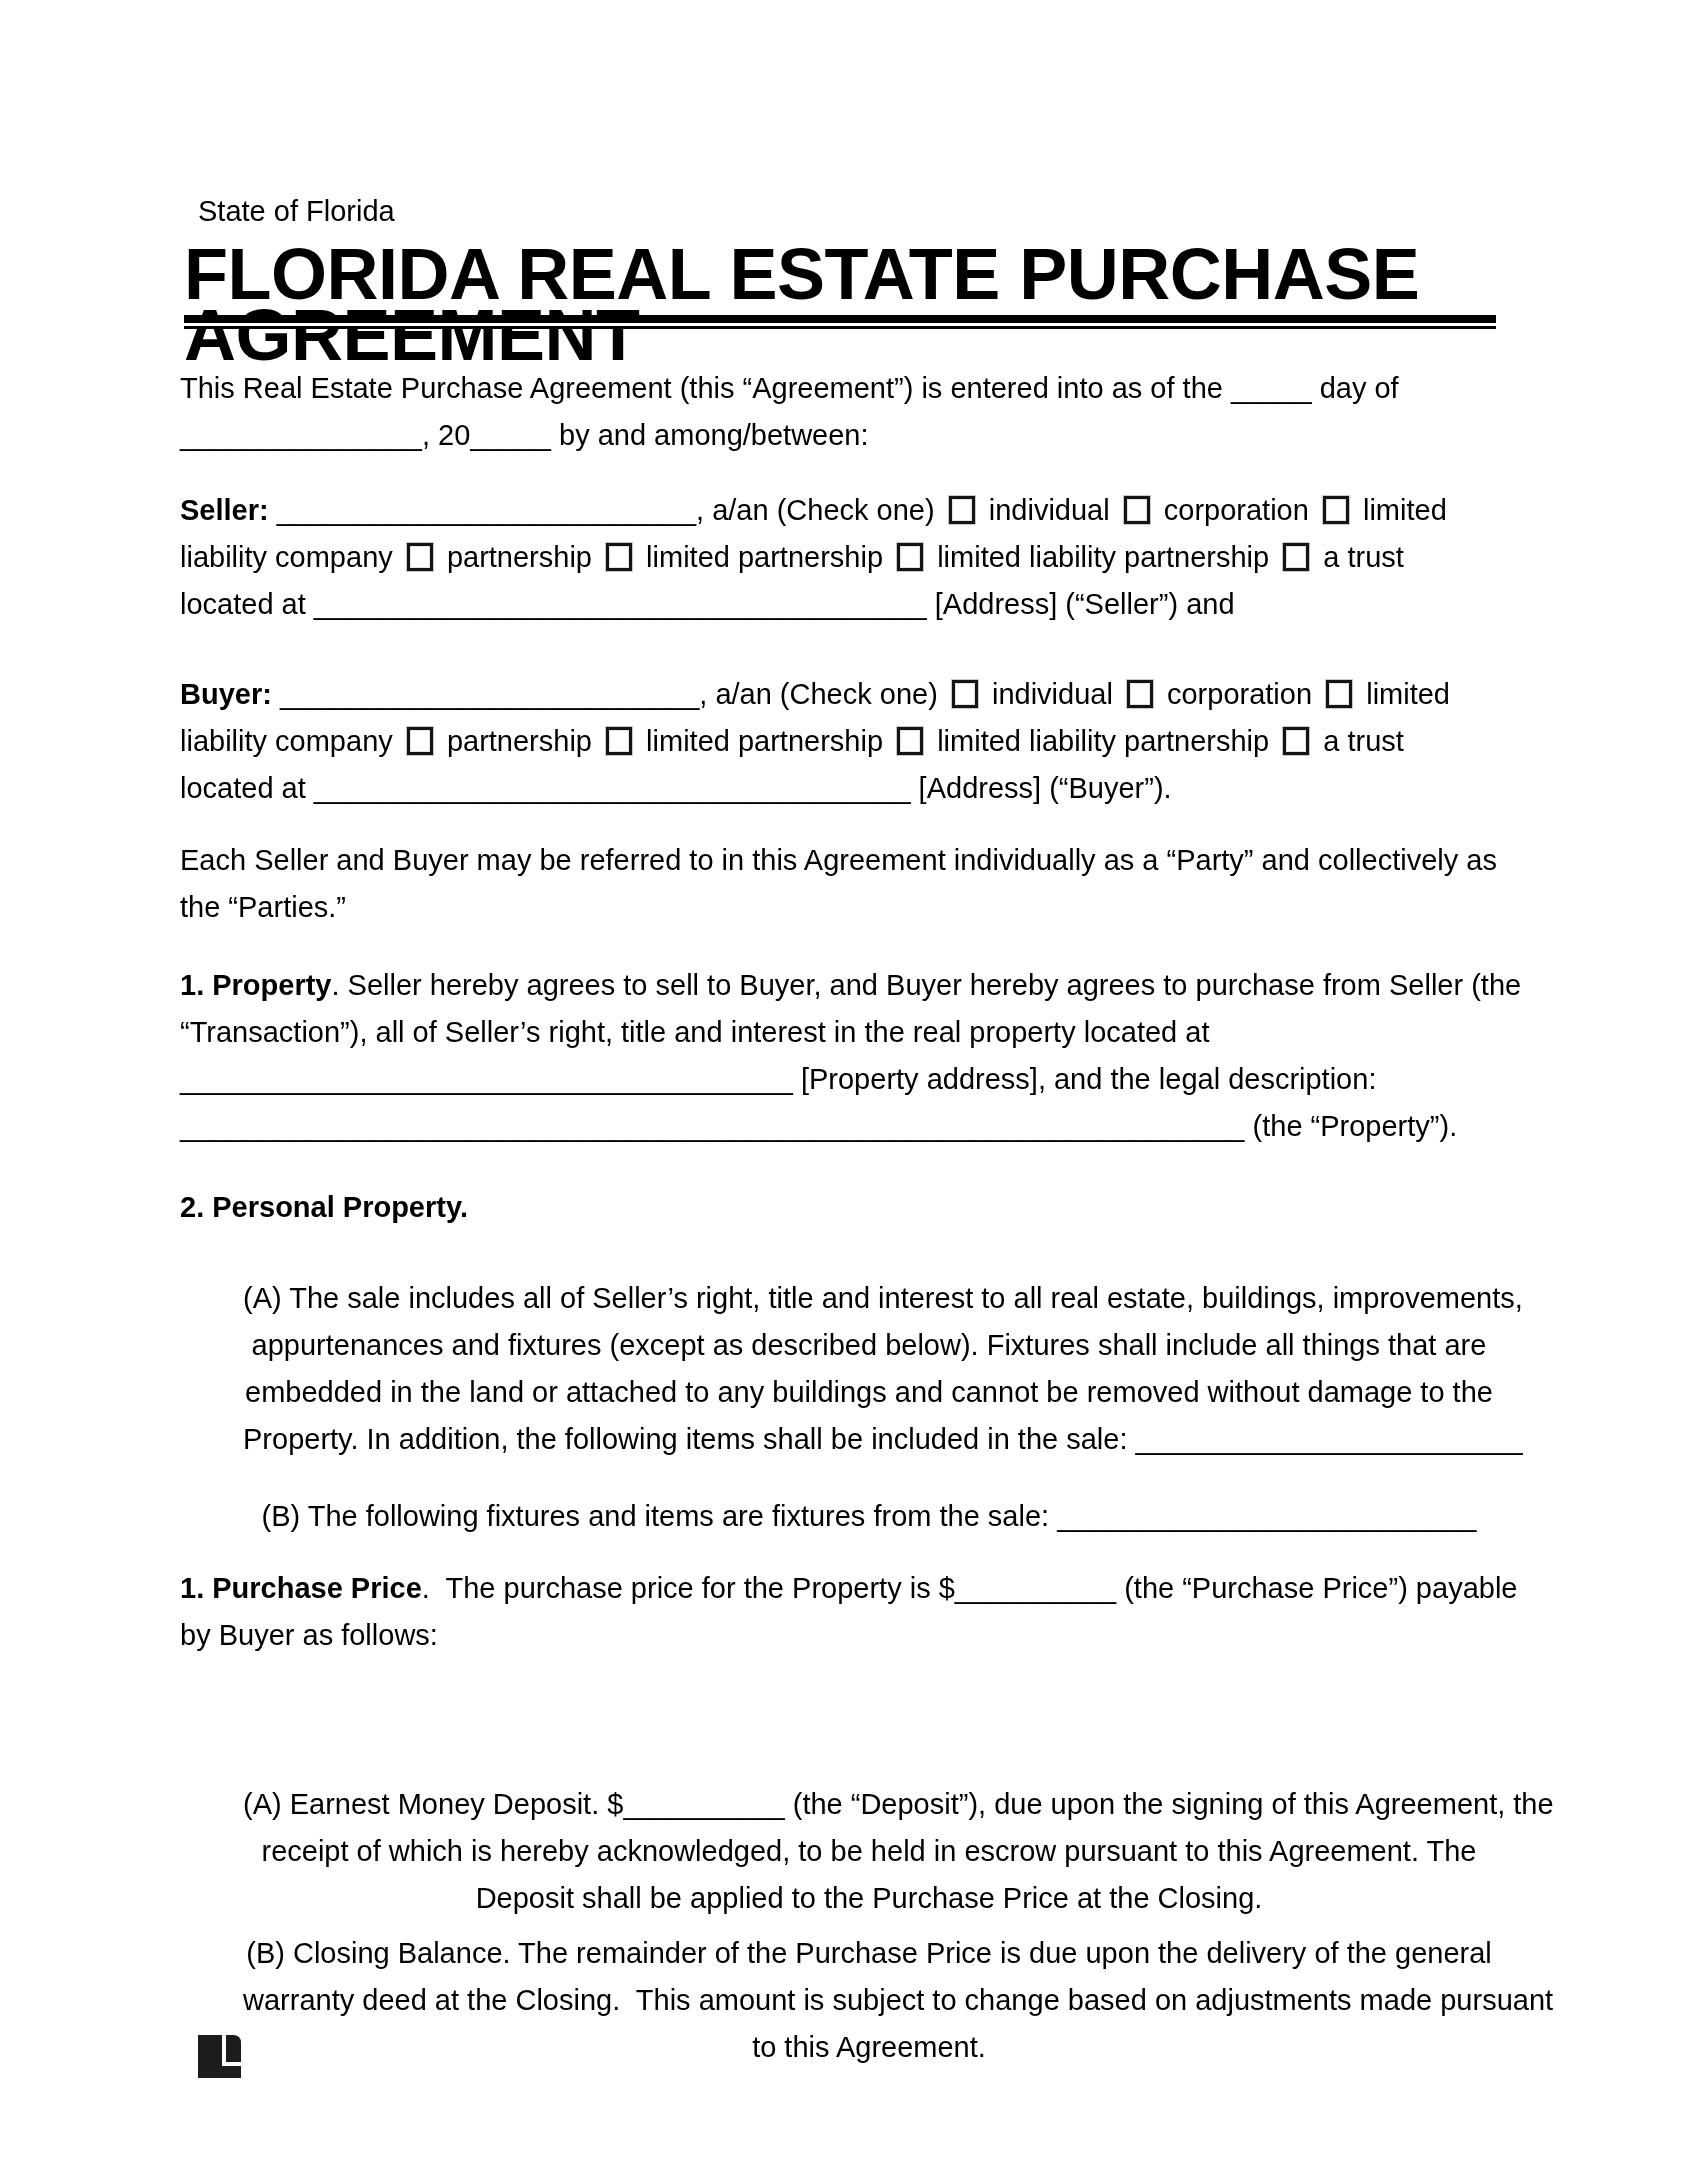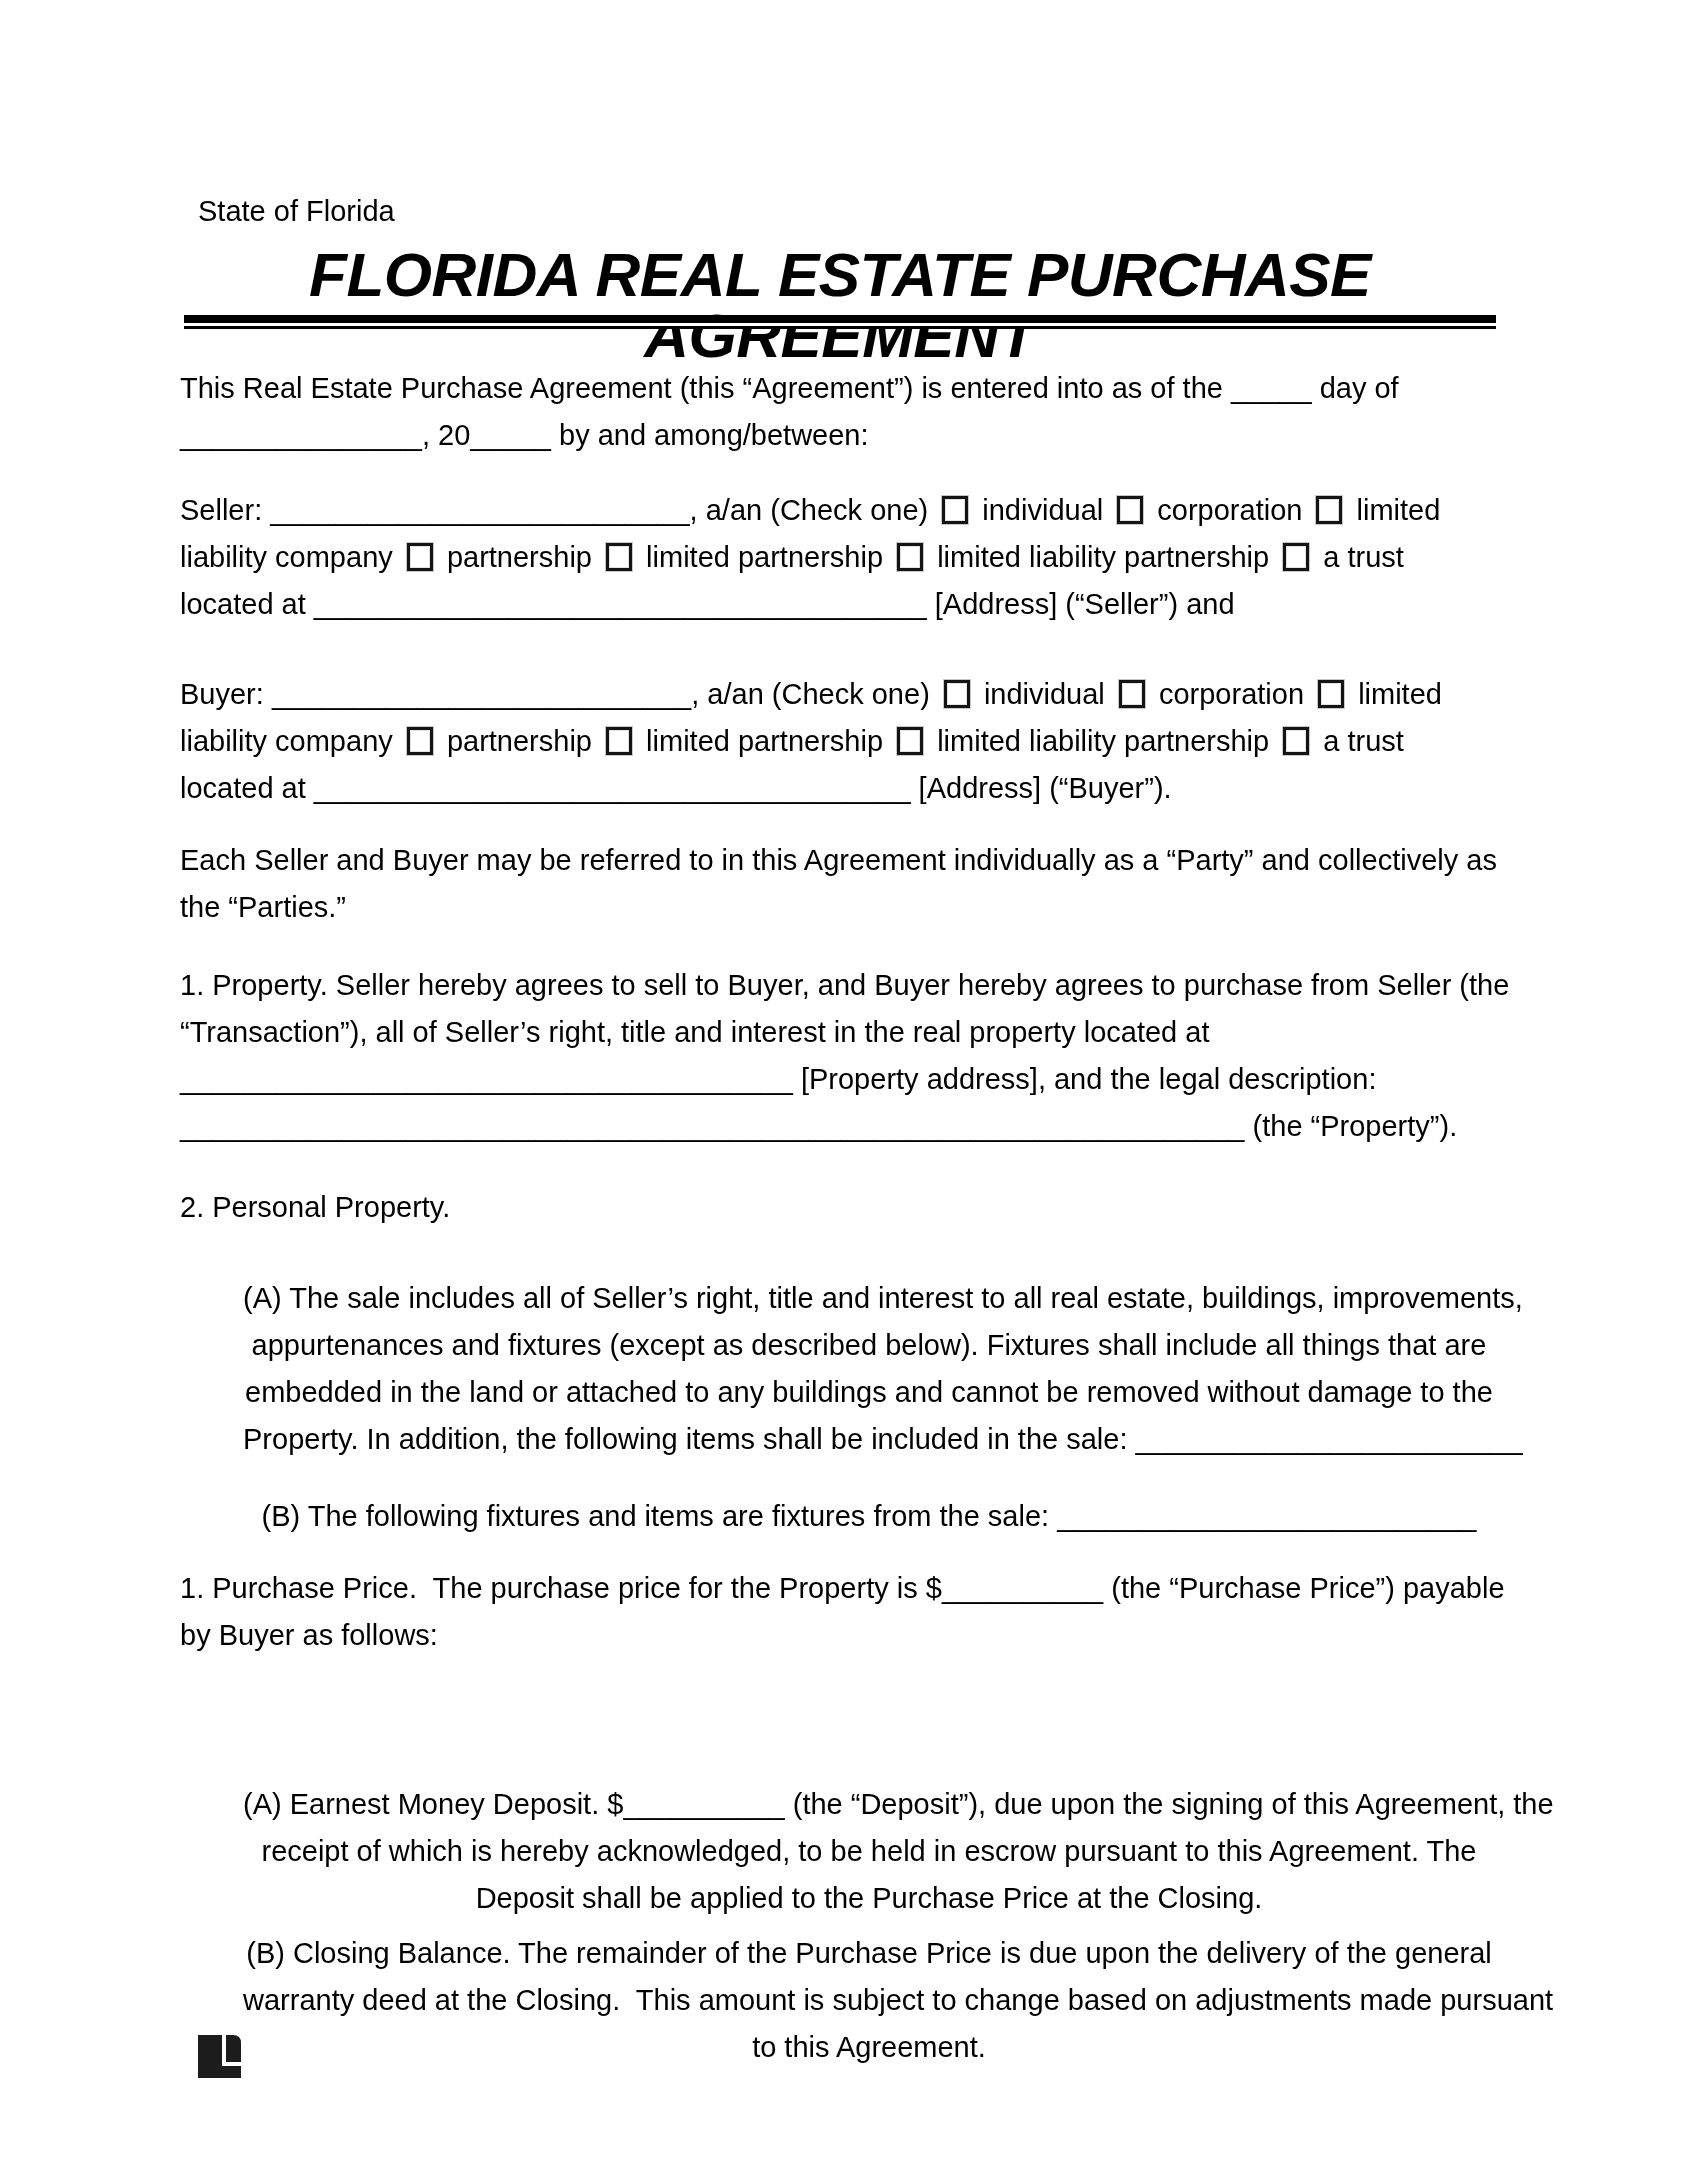--- a/index.html
+++ b/index.html
@@ -6,31 +6,30 @@
   body {
     width:1683px; height:2178px; position:relative; overflow:hidden;
     background:#ffffff; color:#000;
     font-family:"Liberation Sans", sans-serif;
   }
   .para {
     position:absolute; left:180px; width:1297px;
     font-size:29px; line-height:47px; white-space:nowrap;
     color:#000;
   }
-  .para b { font-weight:normal; }
+  .para b { font-weight:bold; }
   .indent { left:243px; width:1252px;text-align:center; }
   .state-label {
     position:absolute; left:198px; top:194px;
     font-size:29px; line-height:34px;
   }
   .doc-title {
     position:absolute; left:184px; top:244px; width:1312px;
-    text-align:center; font-weight:bold; font-size:62px; line-height:61px;
+    text-align:left; font-weight:bold; font-size:72px; line-height:61px;
     letter-spacing:-0.5px;
-    font-style:italic;
   }
   .rule { position:absolute; left:184px; top:315px; width:1312px; }
   .rule .bar-thick { height:8px; background:#000; }
   .rule .bar-gap   { height:3px; background:#fff; }
   .rule .bar-thin  { height:3px; background:#000; }
   .cb {
     display:inline-block; box-sizing:border-box;
     width:26px; height:28px; background:#fff;
     border:3px solid #141414;
     box-shadow: 0 0 0 1px #c9c9c9, inset 0 0 0 1px #e2e2e2;

